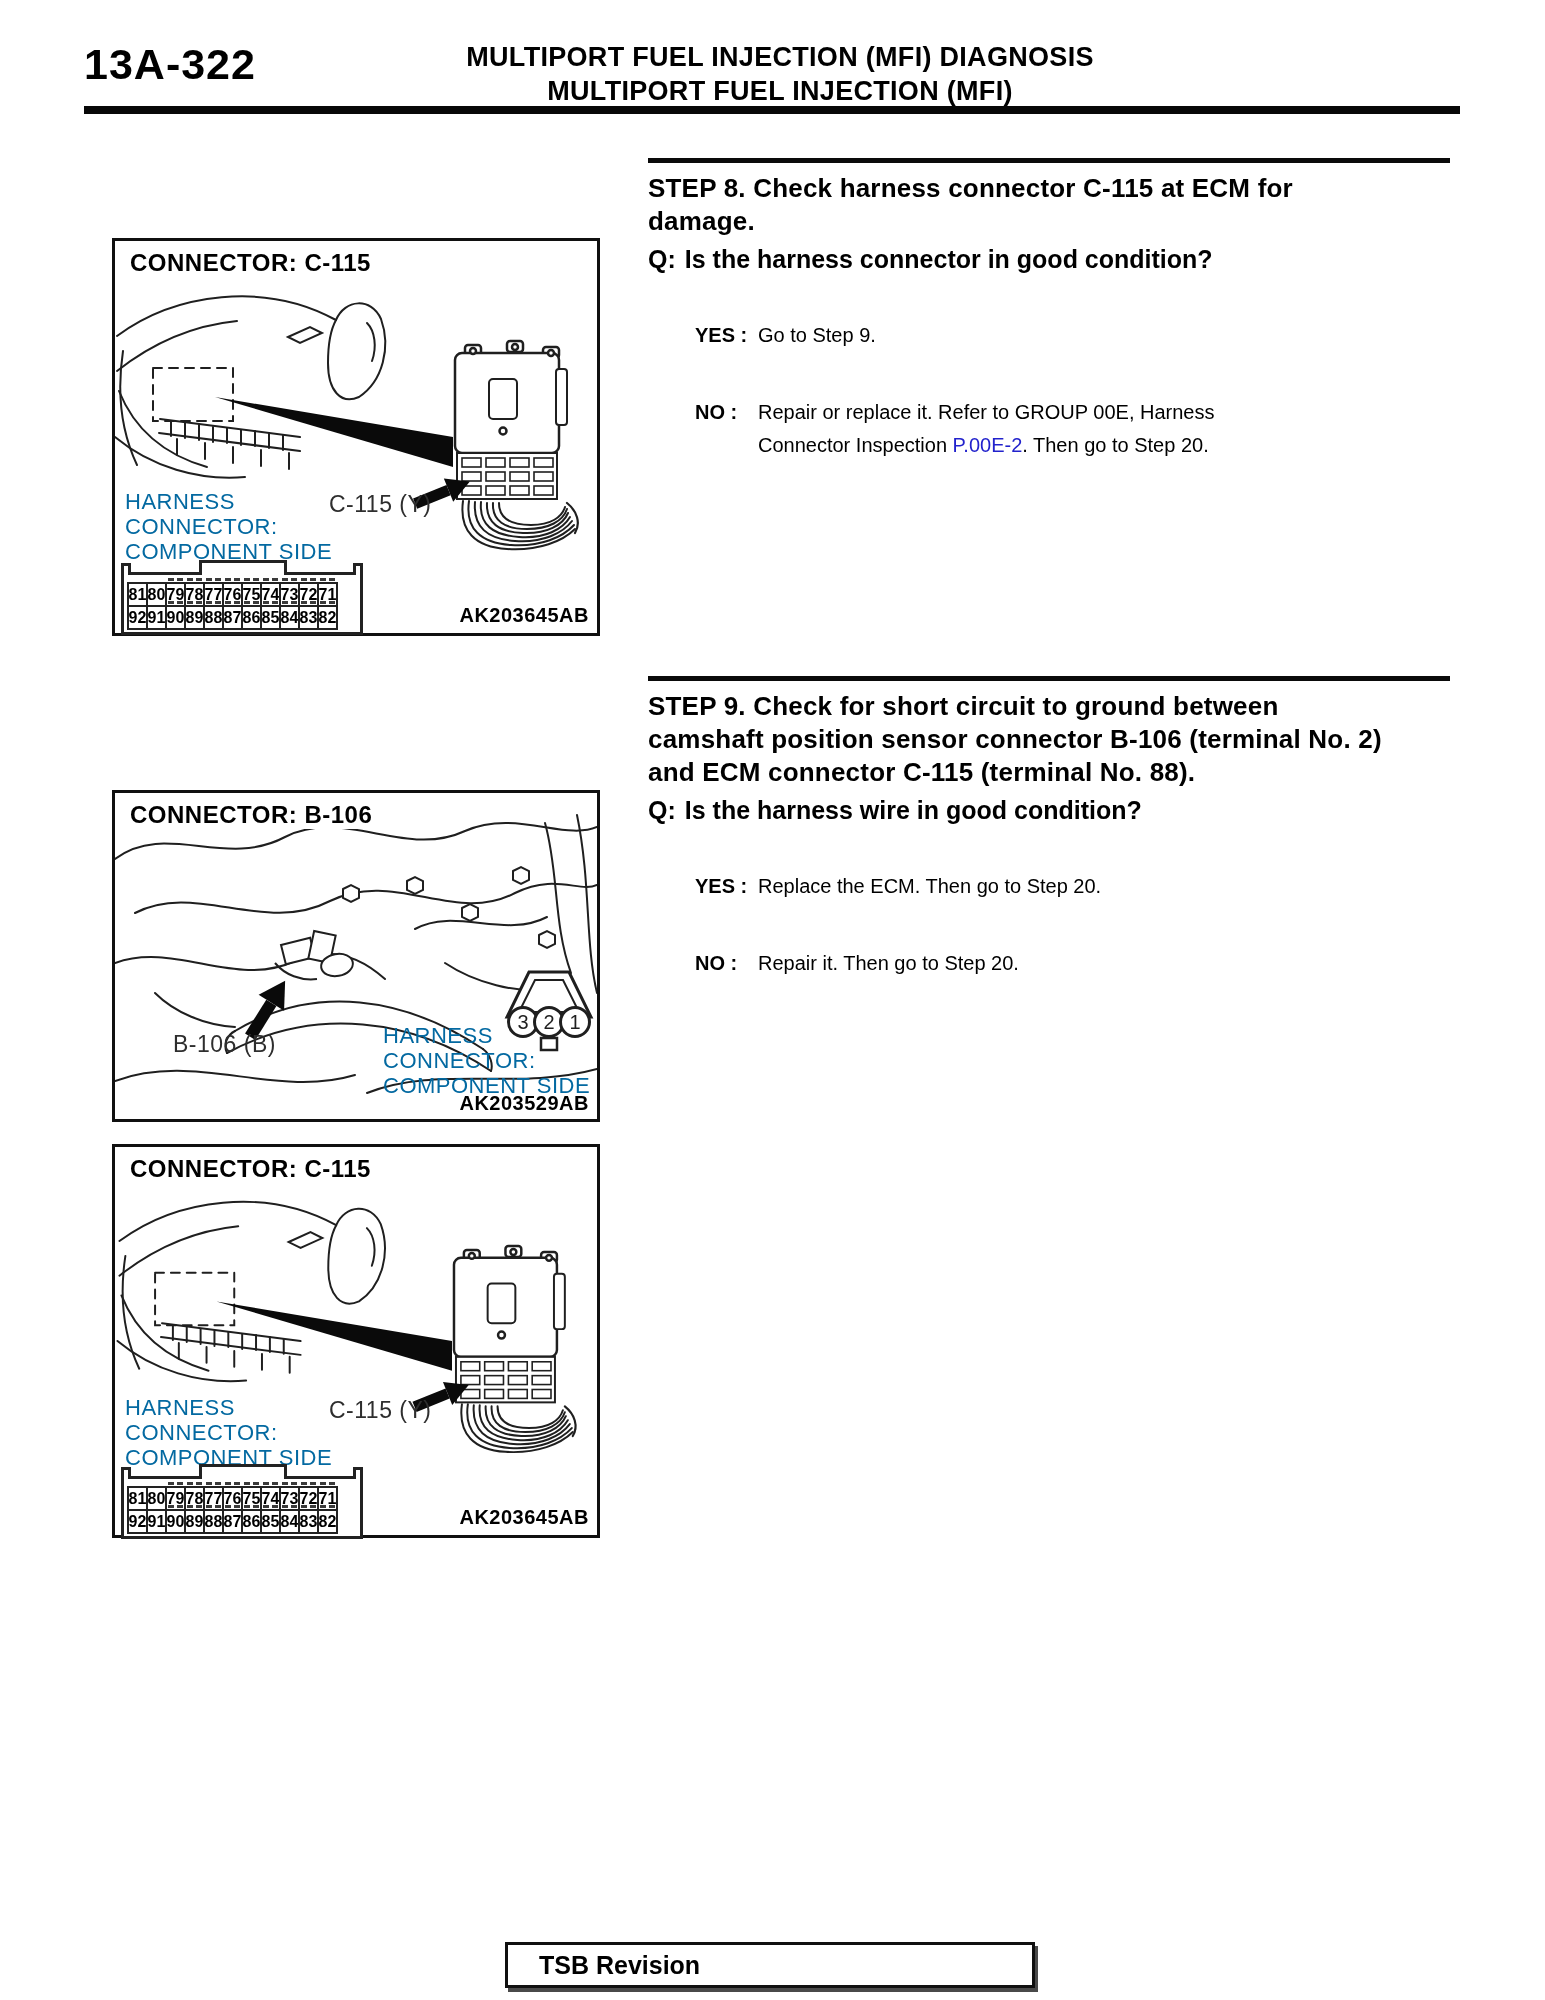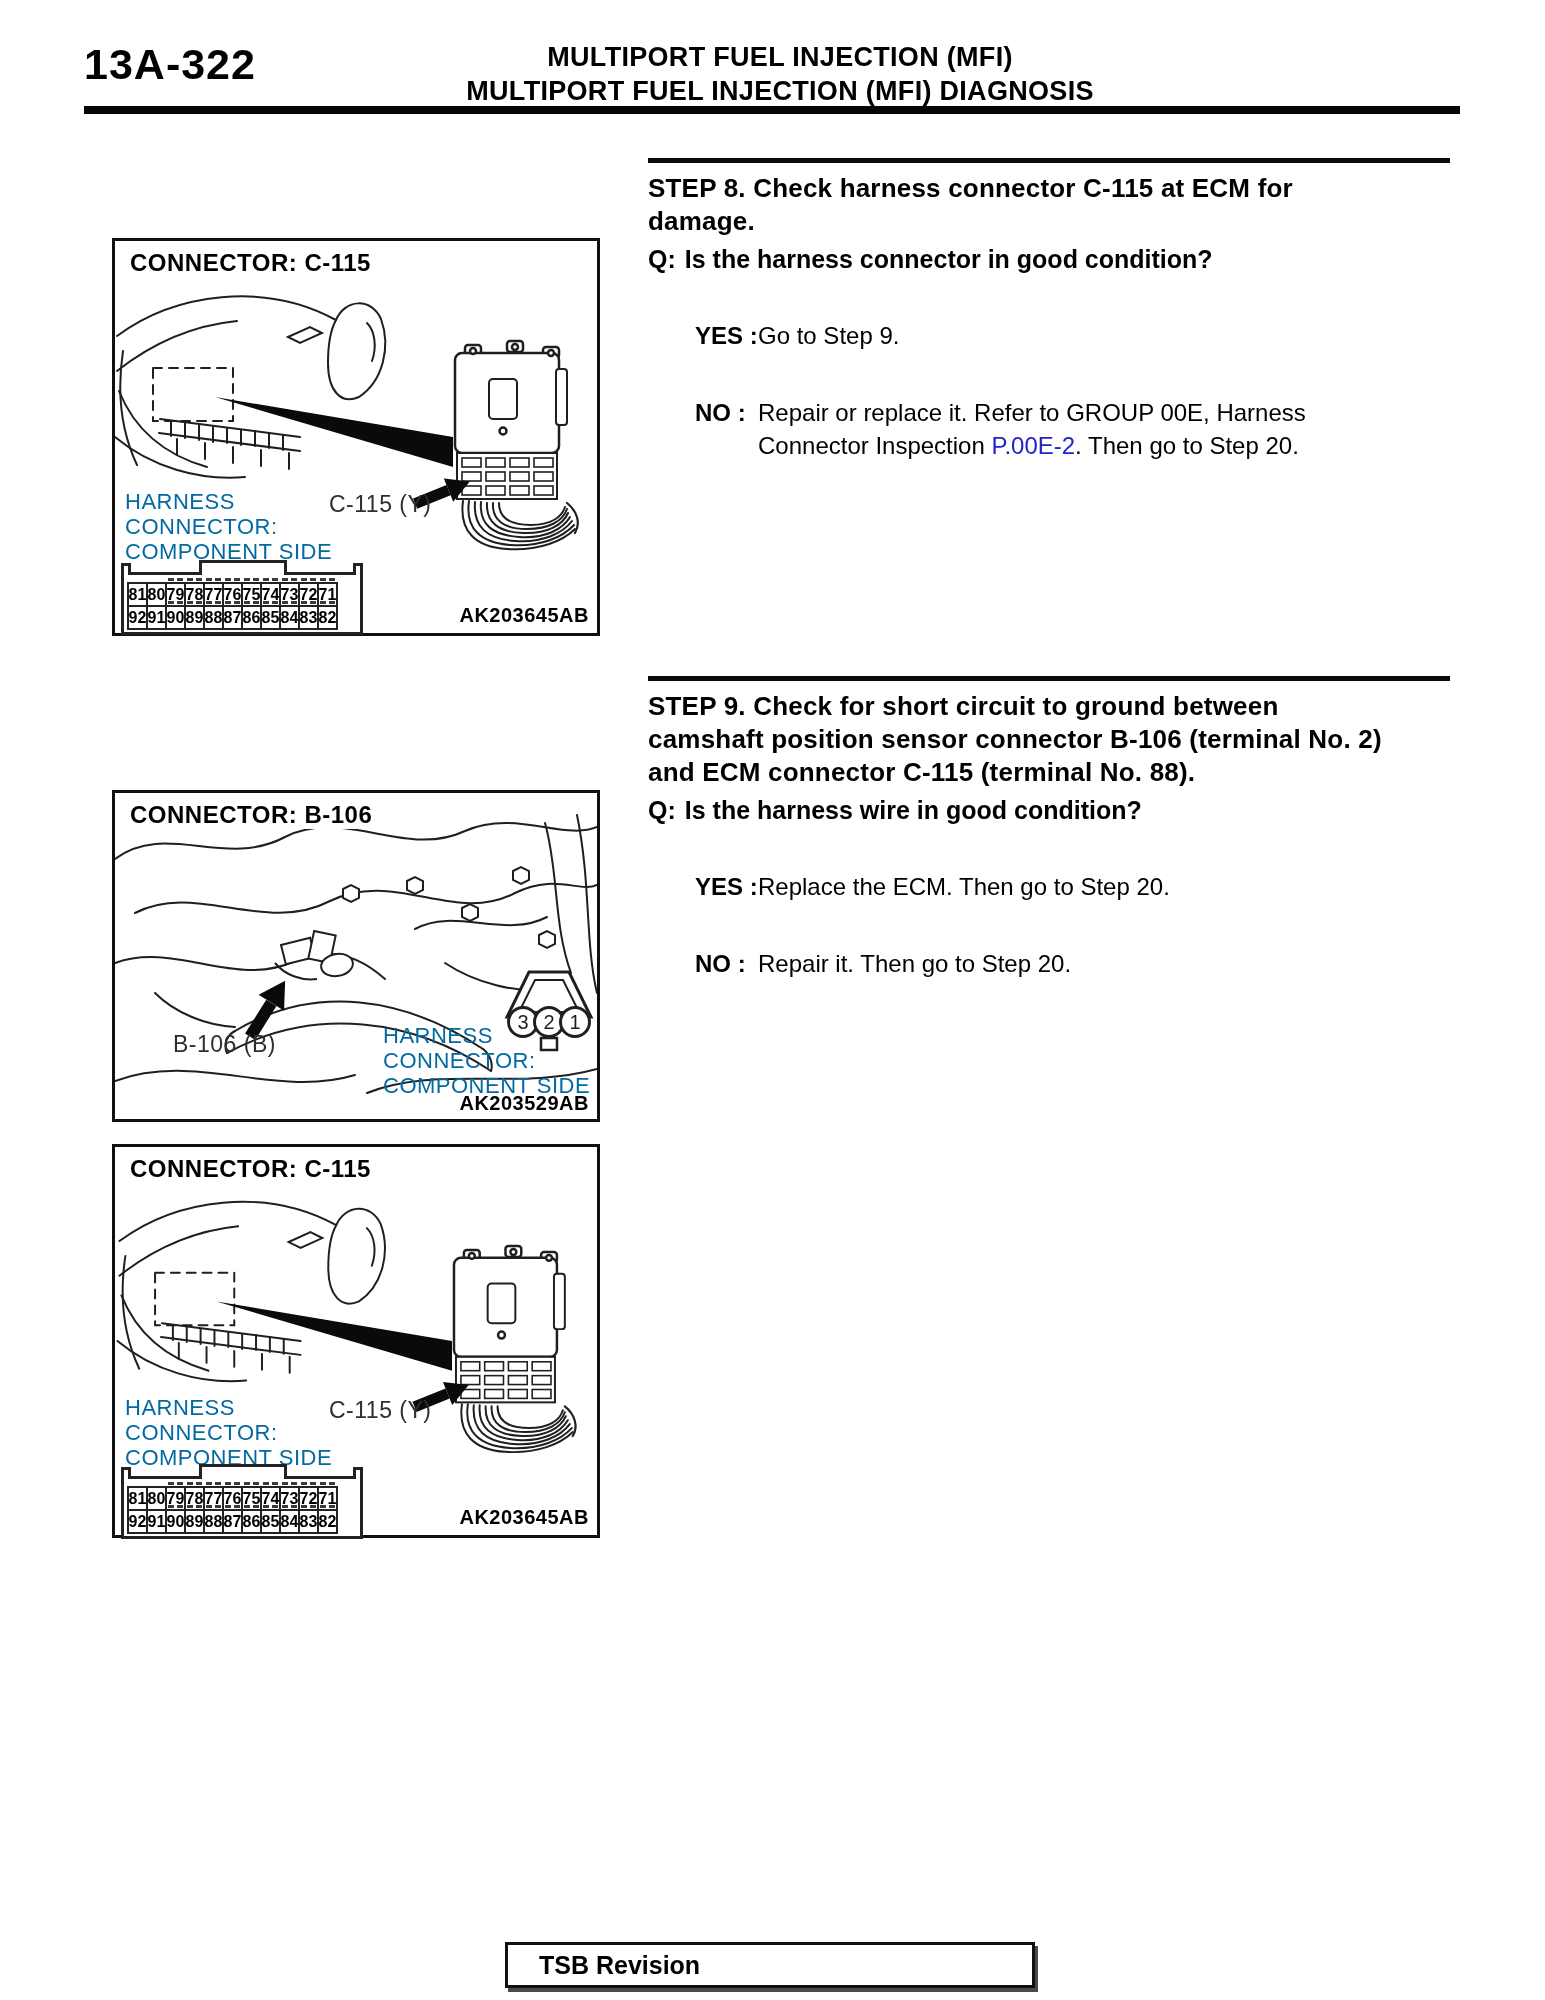--- a/index.html
+++ b/index.html
@@ -11,21 +11,21 @@
   .header-center{position:absolute;left:320px;top:40px;width:920px;text-align:center;
                  font-size:27px;font-weight:bold;line-height:34px;letter-spacing:.3px;}
   .header-rule{position:absolute;left:84px;top:106px;width:1376px;height:8px;background:#070707;}
 
   
   .step{position:absolute;left:648px;width:802px;}
   .step-rule{height:5px;background:#0a0a0a;margin-bottom:9px;}
   .step-title{font-size:26px;font-weight:bold;line-height:33px;letter-spacing:.2px;}
   .q-line{display:flex;gap:9px;font-size:25px;font-weight:bold;line-height:32px;margin-top:5px;}
   .answers{margin-top:5px;}
-  .answer{display:flex;padding-left:47px;font-size:24px;line-height:33px;margin-top:44px;}
+  .answer{display:flex;padding-left:47px;font-size:20px;line-height:33px;margin-top:44px;}
   .ans-label{font-weight:bold;width:63px;flex:none;}
   .ans-text{flex:1;}
   .link{color:#2222cc;text-decoration:none;cursor:pointer;}
 
   
   .fig{position:absolute;left:112px;width:488px;border:3px solid #101010;background:#fff;box-sizing:border-box;}
   .fig-inner{position:relative;width:100%;height:100%;}
   .fig svg.bg{position:absolute;left:0;top:0;z-index:1;}
   .fig-title{position:absolute;left:10px;top:8px;z-index:3;background:#fff;padding:0 5px;
              font-size:24px;font-weight:bold;letter-spacing:.5px;}
@@ -62,22 +62,22 @@
   .skf{stroke:#1f1f1f;fill:#fff;}
   .blk{fill:#0a0a0a;stroke:none;}
 </style>
 </head>
 <body>
 
 <div class="page">
 
   <div class="page-number">13A-322</div>
   <div class="header-center">
+    <div>MULTIPORT FUEL INJECTION (MFI) DIAGNOSIS</div>
     <div>MULTIPORT FUEL INJECTION (MFI)</div>
-    <div>MULTIPORT FUEL INJECTION (MFI) DIAGNOSIS</div>
   </div>
   <div class="header-rule"></div>
 
   <div class="step" style="top:158px;">
     <div class="step-rule"></div>
     <div class="step-title">
       <div>STEP 8. Check harness connector C-115 at ECM for</div>
       <div>damage.</div>
     </div>
     <div class="q-line">

